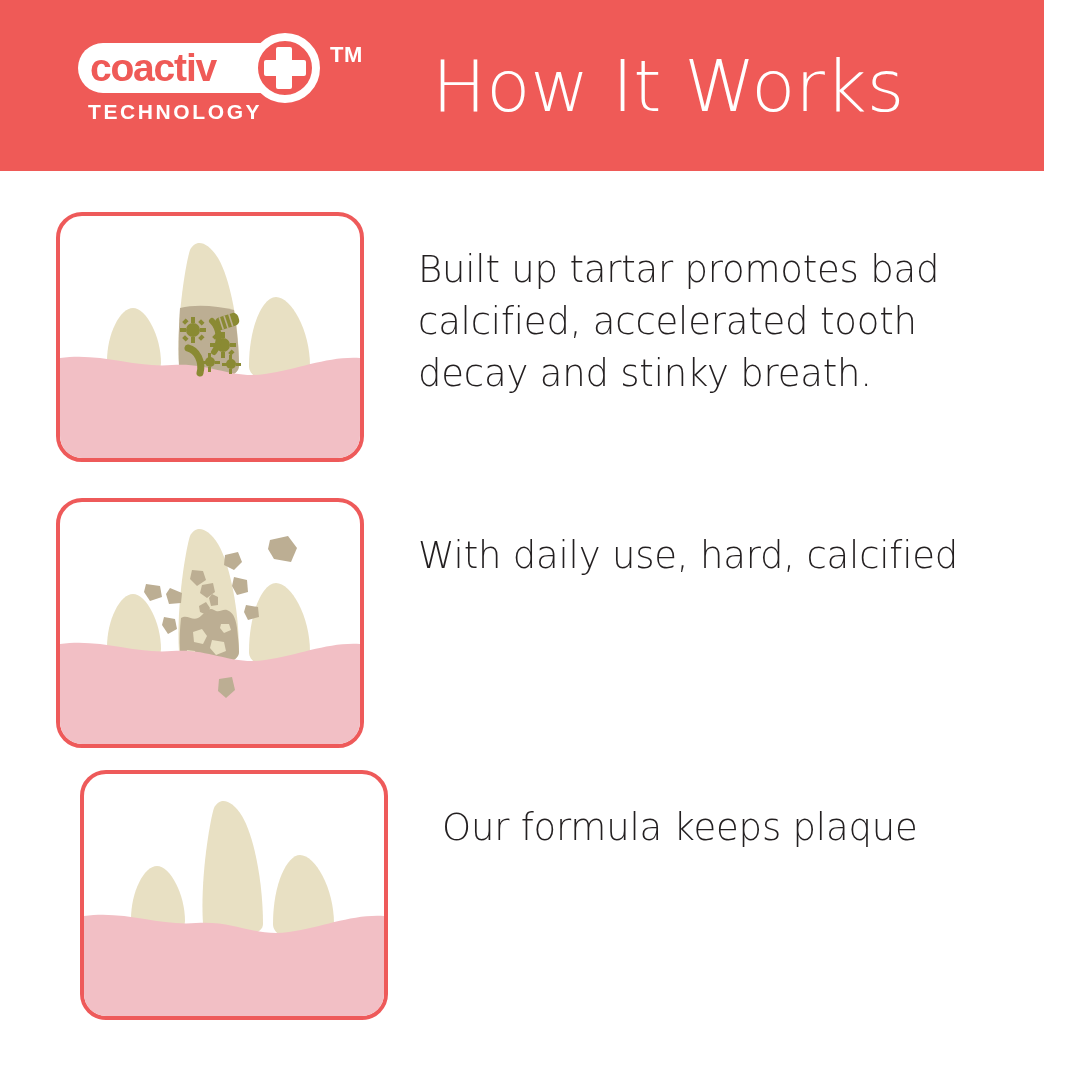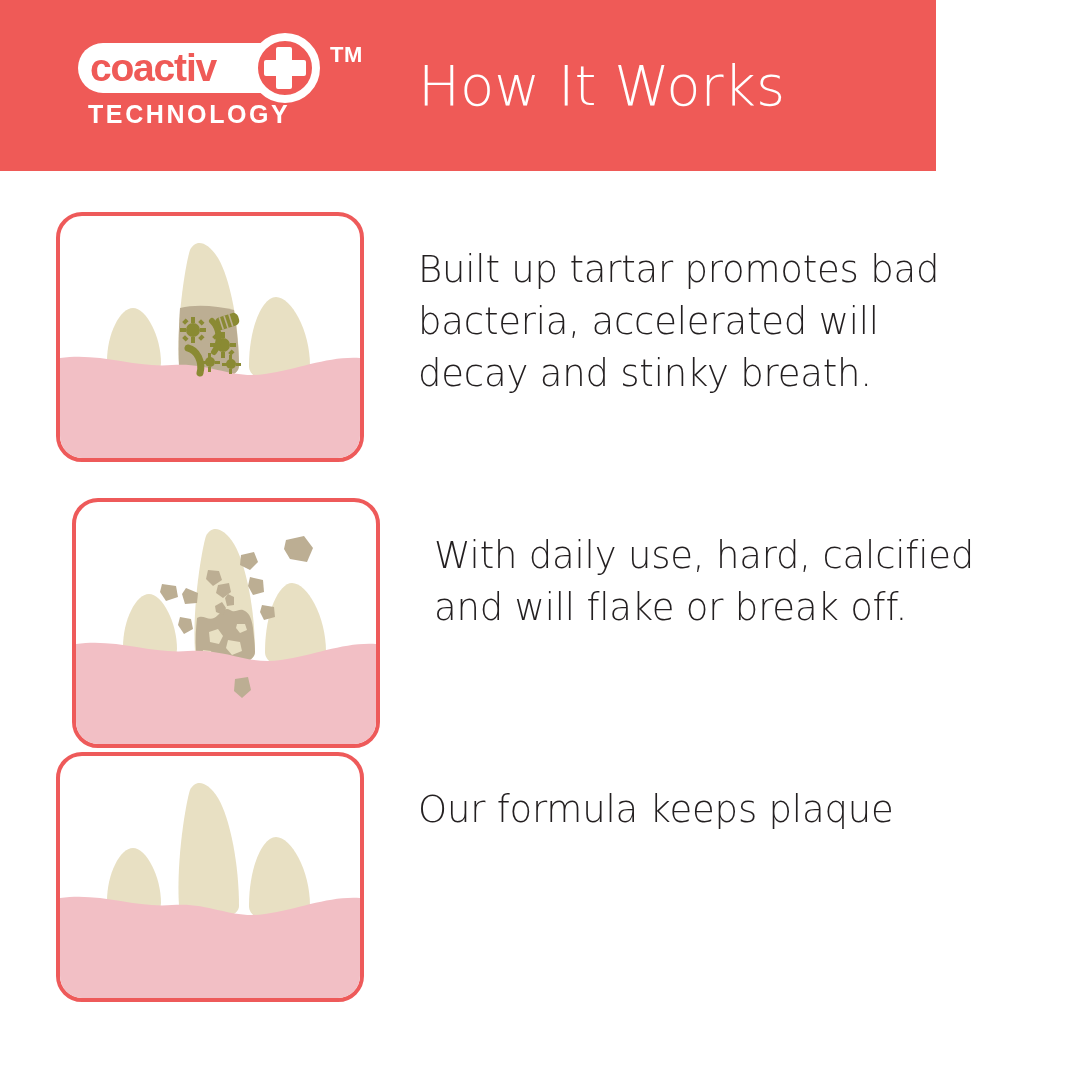--- a/index.html
+++ b/index.html
@@ -12,21 +12,21 @@
     height: 1080px;
     font-family: "Liberation Sans", sans-serif;
     overflow: hidden;
     position: relative;
   }
 
   
   .header {
     position: absolute;
     left: 0; top: 0;
-    width: 936px;
+    width: 1044px;
     height: 171px;
     background: #EF5A57;
     display: block;
   }
 
   
   .logo {
     position: absolute;
     left: 78px;
     top: 40px;
@@ -86,51 +86,51 @@
     color: #ffffff;
     font-size: 22px;
     font-weight: bold;
     letter-spacing: 0.5px;
   }
   .logo-tech {
     position: absolute;
     left: 10px;
     top: 60px;
     color: #ffffff;
-    font-size: 25px;
+    font-size: 21px;
     font-weight: bold;
     letter-spacing: 2.6px;
   }
 
   .header-title {
     position: absolute;
-    left: 418px;
+    left: 432px;
     top: 26px;
     width: 600px;
     height: 120px;
     color: #ffffff;
     font-family: "DejaVu Sans", sans-serif;
     font-weight: 300;
-    font-size: 56px;
+    font-size: 72px;
     line-height: 120px;
     letter-spacing: 0px;
     text-align: left;
     white-space: nowrap;
   }
 
   
   .row {
     position: absolute;
     left: 0;
     width: 1016px;
     height: 258px;
   }
   .row-1 { top: 208px; }
-  .row-2 { top: 494px; margin-left: 16px; }
-  .row-3 { top: 748px; }
+  .row-2 { top: 494px; }
+  .row-3 { top: 766px; margin-left: 24px; }
 
   .panel {
     position: absolute;
     left: 56px;
     top: 4px;
     width: 308px;
     height: 250px;
     border: 4px solid #EE5A5A;
     border-radius: 26px;
     background: #ffffff;
@@ -231,21 +231,21 @@
         <rect x="170" y="99" width="1.6" height="13" fill="#BCAE93"></rect>
       </g>
 
       <path d="M152,105 C160,113 161,127 154,136" stroke="#8A8A33" stroke-width="6" fill="none" stroke-linecap="round"></path>
       <path d="M128,132 C137,134 143,146 140,157" stroke="#8A8A33" stroke-width="7" fill="none" stroke-linecap="round"></path>
     </svg>
   </div>
 
   <div class="copy">
     <span class="ln">Built up tartar promotes bad</span>
-    <span class="ln">bacteria, accelerated will</span>
+    <span class="ln">calcified, accelerated tooth</span>
     <span class="ln">decay and stinky breath.</span>
   </div>
 </div>
 
 <div class="row row-2">
 
   <div class="panel">
     <svg width="300" height="242" viewBox="0 0 300 242">
 
       <path d="M47,145 C47,118 60,92 73,92 C86,92 101,120 101,147 C101,157 92,162 74,162 C56,162 47,156 47,145 Z" fill="#E8E0C3"></path>
@@ -278,21 +278,20 @@
         <path d="M110,86 l12,5 l-1,10 l-12,1 l-3,-10 Z"></path>
         <path d="M104,115 l11,2 l2,10 l-9,5 l-6,-9 Z"></path>
         <path d="M132,68 l11,1 l3,9 l-9,6 l-7,-7 Z"></path>
         <path d="M159,177 l13,-2 l3,13 l-9,8 l-8,-7 Z"></path>
       </g>
     </svg>
   </div>
 
   <div class="copy">
     <span class="ln">With daily use, hard, calcified</span>
-    <span class="ln">and will flake or break off.</span>
   </div>
 </div>
 
 <div class="row row-3">
 
   <div class="panel">
     <svg width="300" height="242" viewBox="0 0 300 242">
 
       <path d="M47,145 C47,118 60,92 73,92 C86,92 101,120 101,147 C101,157 92,162 74,162 C56,162 47,156 47,145 Z" fill="#E8E0C3"></path>
 

